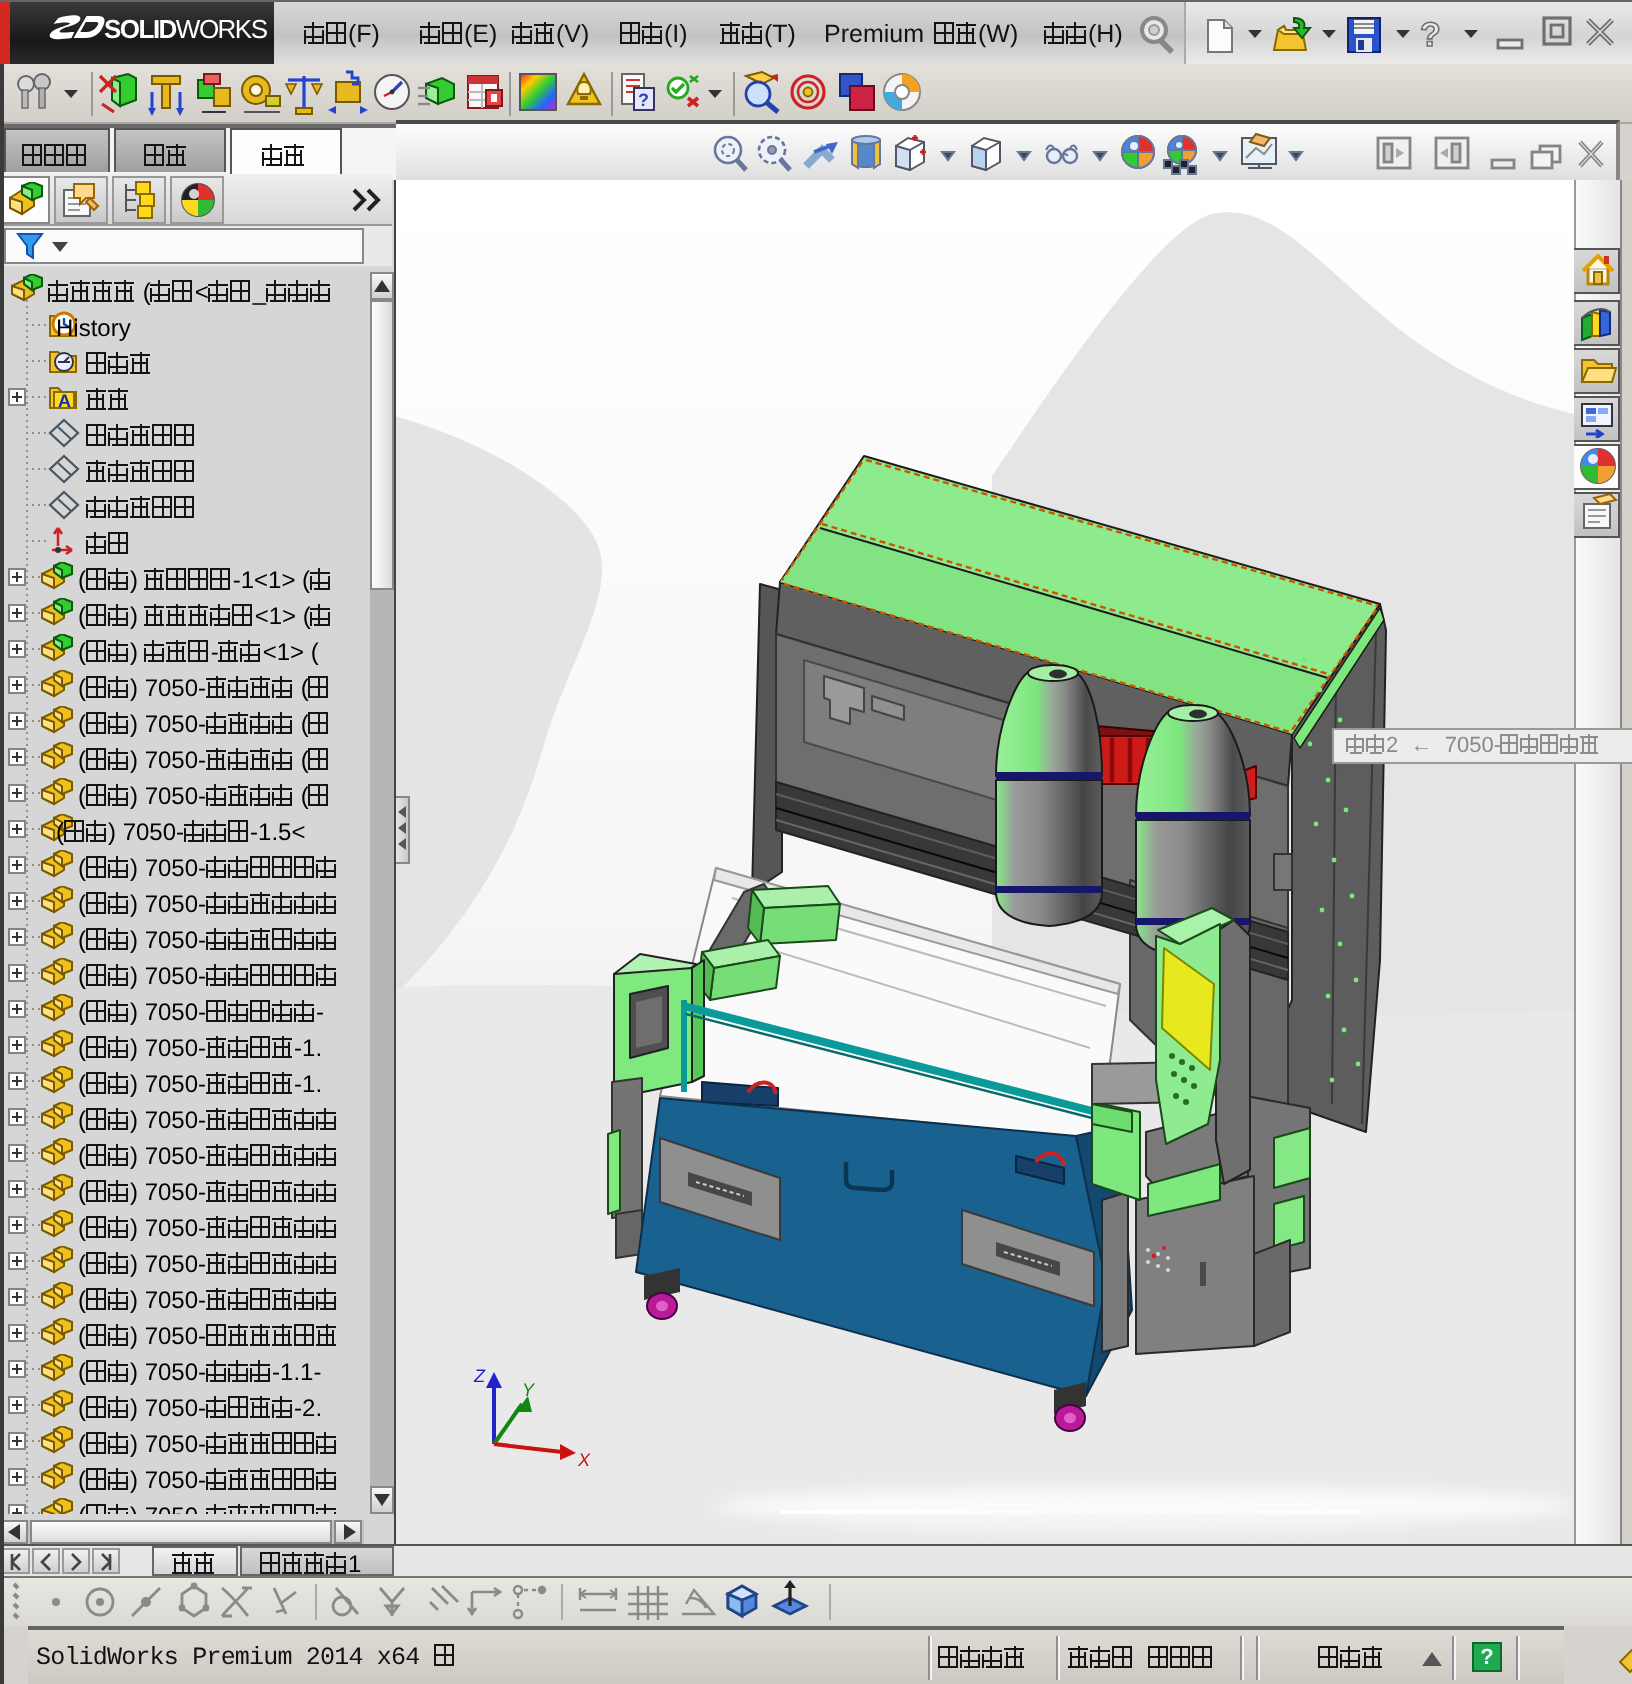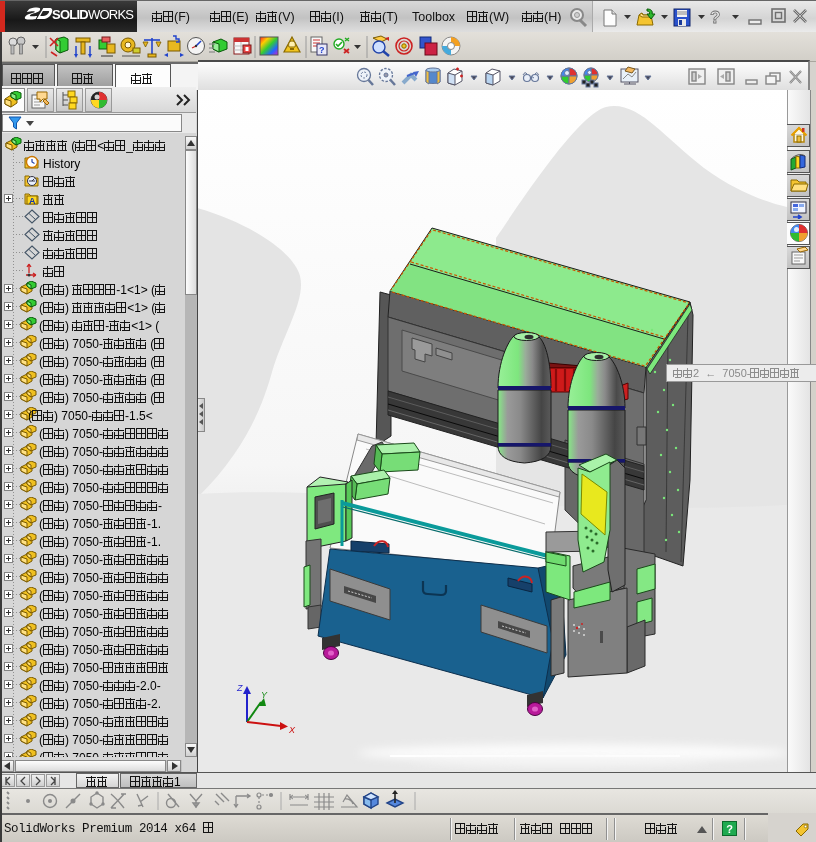--- a/index.html
+++ b/index.html
@@ -58,21 +58,21 @@
   <path d="M22 6 C28 4 34 4 33 7 C32 10 26 10 24 12 C22 14 28 13 31 13 L30 16 C24 17 18 17 19 14 C20 11 27 10 28 9 C29 8 24 8 20 9 Z" fill="#fff" transform="skewX(-8)"></path>
   <path d="M36 5 L42 5 C45 5 46 7 45 10 C44 14 41 16 37 16 L31 16 Z M36 8 L34 13 L37 13 C39 13 41 12 42 10 C43 8 42 8 40 8 Z" fill="#fff" transform="skewX(-8)"></path>
   <text x="44" y="16" font-family="Liberation Sans" font-weight="bold" font-size="13" fill="#fff" textLength="82">SOLID<tspan font-weight="normal">WORKS</tspan></text>
  </svg>
 </div>
 <div class="abs" style="left:152px;top:9px;font-size:12.5px;color:#111;white-space:nowrap"><b class="g p3"></b><b class="g p1"></b><i>(F)</i></div>
     <div class="abs" style="left:210px;top:9px;font-size:12.5px;color:#111;white-space:nowrap"><b class="g p3"></b><b class="g p1"></b><i>(E)</i></div>
     <div class="abs" style="left:256px;top:9px;font-size:12.5px;color:#111;white-space:nowrap"><b class="g p3"></b><b class="g p2"></b><i>(V)</i></div>
     <div class="abs" style="left:310px;top:9px;font-size:12.5px;color:#111;white-space:nowrap"><b class="g p1"></b><b class="g p3"></b><i>(I)</i></div>
     <div class="abs" style="left:360px;top:9px;font-size:12.5px;color:#111;white-space:nowrap"><b class="g p2"></b><b class="g p3"></b><i>(T)</i></div>
-    <div class="abs" style="left:412px;top:9px;font-size:12.5px;color:#111;white-space:nowrap"><i>Toolbox</i></div>
+    <div class="abs" style="left:412px;top:9px;font-size:12.5px;color:#111;white-space:nowrap"><i>Premium</i></div>
     <div class="abs" style="left:467px;top:9px;font-size:12.5px;color:#111;white-space:nowrap"><b class="g p1"></b><b class="g p2"></b><i>(W)</i></div>
     <div class="abs" style="left:522px;top:9px;font-size:12.5px;color:#111;white-space:nowrap"><b class="g p3"></b><b class="g p3"></b><i>(H)</i></div>
 <svg class="abs" style="left:566px;top:4px" width="246" height="26" viewBox="0 0 246 26">
  <g stroke="#7d7d7d" fill="none">
   <circle cx="11" cy="10" r="6" fill="#e8e8e8" stroke="#888" stroke-width="2"></circle>
   <circle cx="11" cy="10" r="2.5" fill="#cfcfcf" stroke="#999"></circle>
   <line x1="14" y1="15" x2="20" y2="21" stroke="#888" stroke-width="3"></line>
  </g>
  <g transform="translate(37,4)">
         <path d="M1 1 L9 1 L13 5 L13 17 L1 17 Z" fill="#fdfdfd" stroke="#777"></path>
@@ -399,21 +399,21 @@
           <path d="M7 2 L11 0 L16 2 L16 6 L11 8 L7 5 Z" fill="#33cc33" stroke="#0a5a0a"></path>
           <path d="M7 2 L11 4 L11 8 L7 5 Z" fill="#88ee88" stroke="#0a5a0a"></path>
         </svg></div>
       <div class="abs" style="left:24px;top:6px;white-space:nowrap"><b class="g p3"></b><b class="g p2"></b><b class="g p2"></b><b class="g p2"></b><i>   (</i><b class="g p3"></b><b class="g p1"></b><i>&lt;</i><b class="g p3"></b><b class="g p1"></b><i>_</i><b class="g p3"></b><b class="g p3"></b><b class="g p3"></b></div>
       <div class="abs" style="left:13px;top:29px;width:12px;height:1px;background:repeating-linear-gradient(90deg,#909090 0 1px,transparent 1px 3px)"></div>
       <div class="abs" style="left:24px;top:22px"><svg width="16" height="15" viewBox="0 0 16 15">
           <path d="M1 4 L1 13 L14 13 L14 5 L7 5 L5 3 L1 3 Z" fill="#f4c430" stroke="#8a6a00"></path>
           <circle cx="8" cy="7" r="5.5" fill="#fff" stroke="#cc7700" stroke-width="1.4"></circle>
           <path d="M8 4 L8 7 L10.5 8.5" stroke="#2244aa" fill="none" stroke-width="1.2"></path>
         </svg></div>
-      <div class="abs" style="left:43px;top:24px;white-space:nowrap"><i>History</i></div>
+      <div class="abs" style="left:28px;top:24px;white-space:nowrap"><i>History</i></div>
       <div class="abs" style="left:13px;top:47px;width:12px;height:1px;background:repeating-linear-gradient(90deg,#909090 0 1px,transparent 1px 3px)"></div>
       <div class="abs" style="left:24px;top:40px"><svg width="16" height="15" viewBox="0 0 16 15">
           <path d="M1 4 L1 13 L14 13 L14 5 L7 5 L5 3 L1 3 Z" fill="#f4c430" stroke="#8a6a00"></path>
           <circle cx="8" cy="8" r="4.5" fill="#e8f0ff" stroke="#334"></circle>
           <path d="M8 8 L10.5 5.5 M5 8 l6 0" stroke="#334" stroke-width="1"></path>
         </svg></div>
       <div class="abs" style="left:43px;top:42px;white-space:nowrap"><b class="g p1"></b><b class="g p3"></b><b class="g p2"></b></div>
       <div class="abs" style="left:13px;top:65px;width:12px;height:1px;background:repeating-linear-gradient(90deg,#909090 0 1px,transparent 1px 3px)"></div>
       <div class="abs" style="left:4px;top:61px;width:9px;height:9px;background:#fff;border:1px solid #848484"></div>
       <div class="abs" style="left:6px;top:65px;width:5px;height:1px;background:#333"></div>
@@ -694,21 +694,21 @@
       <div class="abs" style="left:13px;top:551px;width:8px;height:1px;background:repeating-linear-gradient(90deg,#909090 0 1px,transparent 1px 3px)"></div>
       <div class="abs" style="left:4px;top:547px;width:9px;height:9px;background:#fff;border:1px solid #848484"></div>
       <div class="abs" style="left:6px;top:551px;width:5px;height:1px;background:#333"></div>
       <div class="abs" style="left:8px;top:549px;width:1px;height:5px;background:#333"></div>
       <div class="abs" style="left:20px;top:544px"><svg width="17" height="15" viewBox="0 0 17 15">
           <path d="M1 6 L7 3 L12 5 L12 10 L7 13 L1 10 Z" fill="#f0c020" stroke="#7a5a00"></path>
           <path d="M1 6 L7 8 L7 13 L1 10 Z" fill="#ffe080" stroke="#7a5a00"></path>
           <path d="M7 2 L11 0 L16 2 L16 6 L11 8 L7 5 Z" fill="#f0c020" stroke="#7a5a00"></path>
           <path d="M7 2 L11 4 L11 8 L7 5 Z" fill="#ffe080" stroke="#7a5a00"></path>
         </svg></div>
-      <div class="abs" style="left:39px;top:546px;white-space:nowrap"><i>(</i><b class="g p1"></b><b class="g p3"></b><i>) 7050-</i><b class="g p3"></b><b class="g p3"></b><b class="g p3"></b><i>-2.0-</i></div>
+      <div class="abs" style="left:39px;top:546px;white-space:nowrap"><i>(</i><b class="g p1"></b><b class="g p3"></b><i>) 7050-</i><b class="g p3"></b><b class="g p3"></b><b class="g p3"></b><i>-1.1-</i></div>
       <div class="abs" style="left:13px;top:569px;width:8px;height:1px;background:repeating-linear-gradient(90deg,#909090 0 1px,transparent 1px 3px)"></div>
       <div class="abs" style="left:4px;top:565px;width:9px;height:9px;background:#fff;border:1px solid #848484"></div>
       <div class="abs" style="left:6px;top:569px;width:5px;height:1px;background:#333"></div>
       <div class="abs" style="left:8px;top:567px;width:1px;height:5px;background:#333"></div>
       <div class="abs" style="left:20px;top:562px"><svg width="17" height="15" viewBox="0 0 17 15">
           <path d="M1 6 L7 3 L12 5 L12 10 L7 13 L1 10 Z" fill="#f0c020" stroke="#7a5a00"></path>
           <path d="M1 6 L7 8 L7 13 L1 10 Z" fill="#ffe080" stroke="#7a5a00"></path>
           <path d="M7 2 L11 0 L16 2 L16 6 L11 8 L7 5 Z" fill="#f0c020" stroke="#7a5a00"></path>
           <path d="M7 2 L11 4 L11 8 L7 5 Z" fill="#ffe080" stroke="#7a5a00"></path>
         </svg></div>
@@ -839,21 +839,21 @@
   <g>
           <path d="M387 14 L395 10 L403 14 L395 18 Z" fill="#5588dd" stroke="#224488"></path>
           <line x1="395" y1="14" x2="395" y2="3" stroke="#222" stroke-width="1.6"></line>
           <path d="M392 5 L395 1 L398 5 Z" fill="#222" stroke="none"></path>
         </g>
   <line x1="415" y1="3" x2="415" y2="21" stroke="#aaa" stroke-width="1"></line>
  </g>
 </svg>
 </div>
 
-<div class="abs" style="left:0;top:813px;width:768px;height:29px;background:linear-gradient(#dedbd4,#ccc9c2);border-top:2px solid #666">
+<div class="abs" style="left:14px;top:813px;width:768px;height:29px;background:linear-gradient(#dedbd4,#ccc9c2);border-top:2px solid #666">
  <div class="abs" style="left:4px;top:7px;font-family:'Liberation Mono',monospace;font-size:12.5px;color:#111;letter-spacing:-0.4px">SolidWorks Premium 2014 x64 <b class="g p1"></b></div>
  <div class="abs" style="left:450px;top:3px;width:1px;height:22px;background:#909090"></div>
     <div class="abs" style="left:451px;top:3px;width:1px;height:22px;background:#f4f4f4"></div>
  <div class="abs" style="left:455px;top:7px;font-size:12.5px"><b class="g p1"></b><b class="g p3"></b><b class="g p3"></b><b class="g p2"></b></div>
  <div class="abs" style="left:514px;top:3px;width:1px;height:22px;background:#909090"></div>
     <div class="abs" style="left:515px;top:3px;width:1px;height:22px;background:#f4f4f4"></div>
  <div class="abs" style="left:520px;top:7px;font-size:12.5px"><b class="g p2"></b><b class="g p3"></b><b class="g p1"></b>&nbsp;&nbsp;<b class="g p1"></b><b class="g p1"></b><b class="g p1"></b></div>
  <div class="abs" style="left:606px;top:3px;width:1px;height:22px;background:#909090"></div>
     <div class="abs" style="left:607px;top:3px;width:1px;height:22px;background:#f4f4f4"></div>
  <div class="abs" style="left:614px;top:3px;width:1px;height:22px;background:#909090"></div>

